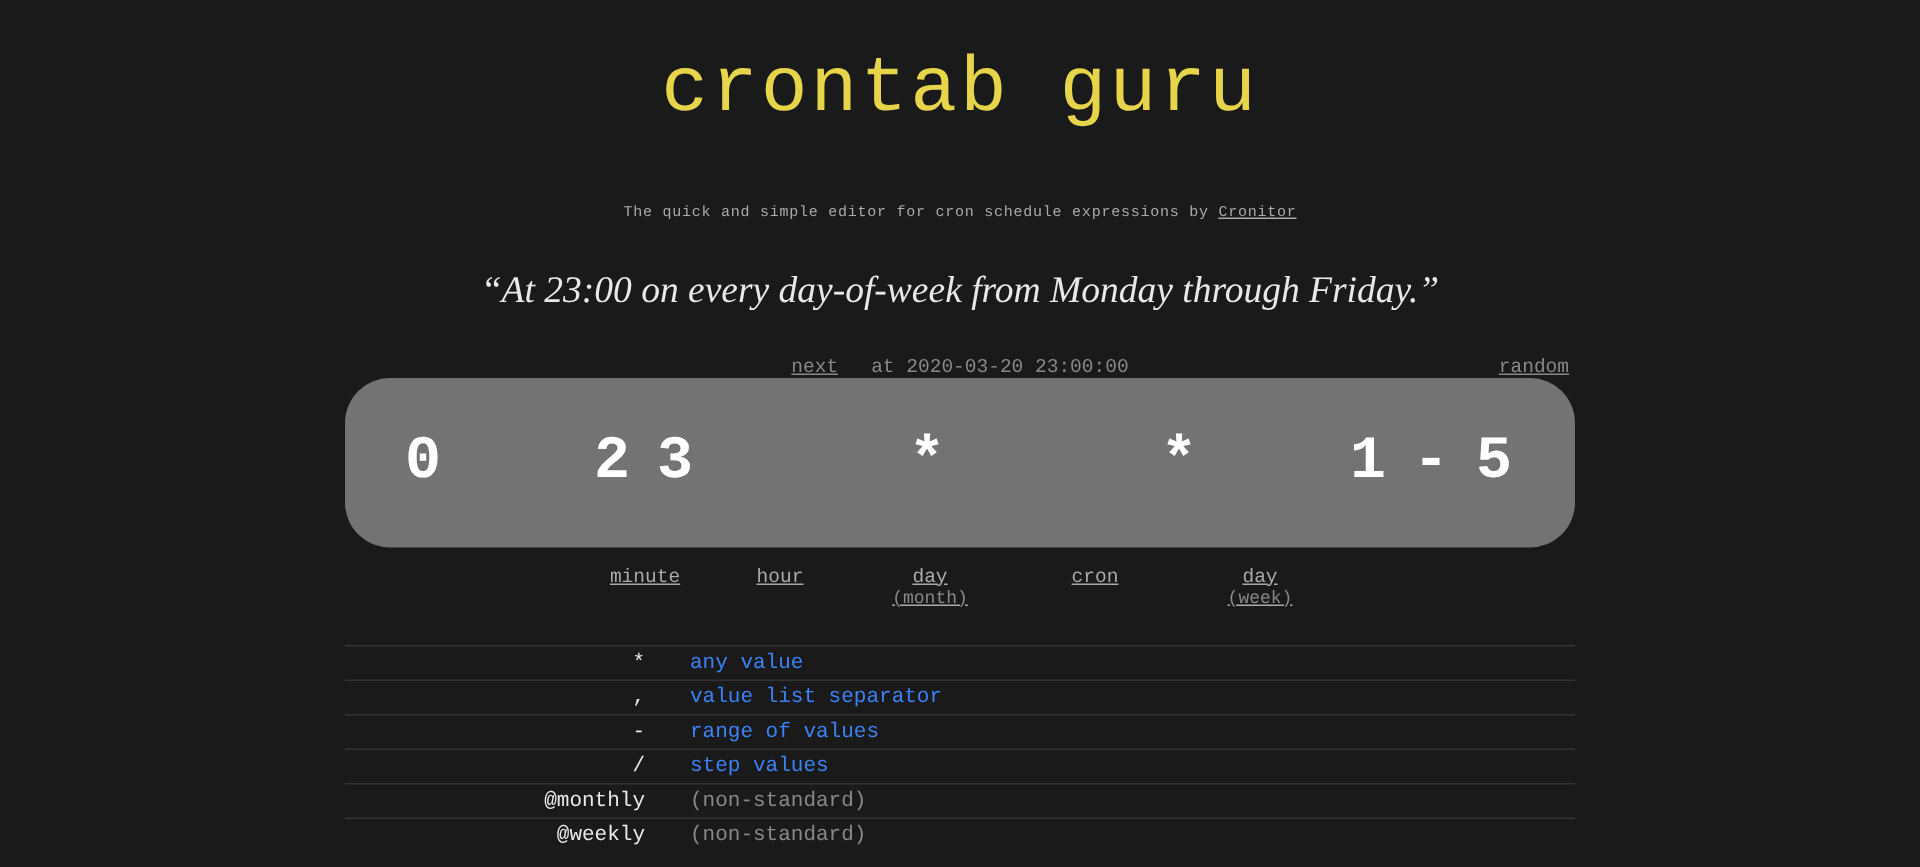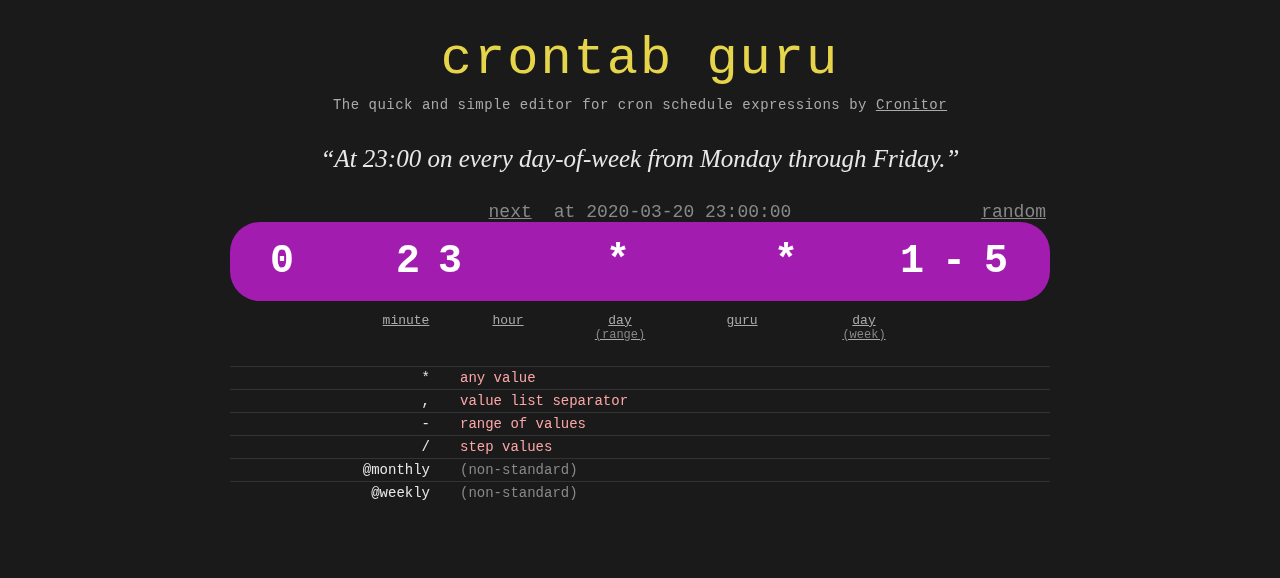--- a/index.html
+++ b/index.html
@@ -27,24 +27,25 @@
     .site-title {
       font-family: 'Courier New', Courier, monospace;
       font-size: 52px;
       color: #e6d44a;
       font-weight: normal;
       letter-spacing: 2px;
       margin-bottom: 8px;
     }
 
     .subtitle {
-      font-size: 14px;
+      font-size: 10px;
       color: #aaa;
       letter-spacing: 0.5px;
       margin-bottom: 30px;
+      margin-top: 40px;
     }
 
     .subtitle a {
       color: #aaa;
       text-decoration: underline;
     }
 
     .description-block {
       text-align: center;
       margin-bottom: 16px;
@@ -54,21 +55,21 @@
       font-family: Georgia, 'Times New Roman', serif;
       font-style: italic;
       font-size: 25px;
       color: #e8e8e8;
       line-height: 1.3;
       max-width: 700px;
     }
 
     .next-line {
       font-family: 'Courier New', Courier, monospace;
-      font-size: 18px;
+      font-size: 13px;
       color: #888;
       margin-top: 10px;
       display: flex;
       align-items: center;
       justify-content: center;
       gap: 22px;
       position: relative;
       width: 820px;
     }
 
@@ -81,23 +82,23 @@
     .random-link {
       color: #888;
       text-decoration: underline;
       cursor: pointer;
       position: absolute;
       right: 4px;
     }
 
     .cron-input-container {
       width: 820px;
-      background: #a21caf;
+      background: #737373;
       border-radius: 30px;
-      padding: 17px 40px;
+      padding: 34px 40px;
       display: flex;
       justify-content: center;
       align-items: center;
       margin-bottom: 8px;
     }
 
     .cron-input {
       background: transparent;
       border: none;
       outline: none;
@@ -106,21 +107,21 @@
       font-size: 40px;
       font-weight: bold;
       letter-spacing: 18px;
       text-align: center;
       width: 100%;
     }
 
     .cron-fields {
       display: flex;
       justify-content: center;
-      gap: 12px;
+      gap: 0;
       margin-bottom: 20px;
       width: 820px;
     }
 
     .cron-field-label {
       text-align: center;
       font-family: 'Courier New', Courier, monospace;
       font-size: 13px;
       color: #aaa;
       text-decoration: underline;
@@ -156,21 +157,21 @@
     }
 
     .reference-table tr td:first-child {
       text-align: right;
       color: #e8e8e8;
       width: 220px;
       padding-right: 20px;
     }
 
     .reference-table tr td:last-child {
-      color: #fca5a5;
+      color: #3b82f6;
     }
   </style>
 </head>
 <body>
 
 <div class="page-container">
 
   <h1 class="site-title">crontab guru</h1>
 
   <p class="subtitle">
@@ -194,24 +195,24 @@
 
   <div class="cron-fields">
     <div class="cron-field-label field-minute">
       <span>minute</span>
     </div>
     <div class="cron-field-label field-hour">
       <span>hour</span>
     </div>
     <div class="cron-field-label field-day-month">
       <span>day</span>
-      <span class="sub">(range)</span>
+      <span class="sub">(month)</span>
     </div>
     <div class="cron-field-label field-month">
-      <span>guru</span>
+      <span>cron</span>
     </div>
     <div class="cron-field-label field-day-week">
       <span>day</span>
       <span class="sub">(week)</span>
     </div>
   </div>
 
   <table class="reference-table">
     <tbody id="ref-tbody">
     <tr>

